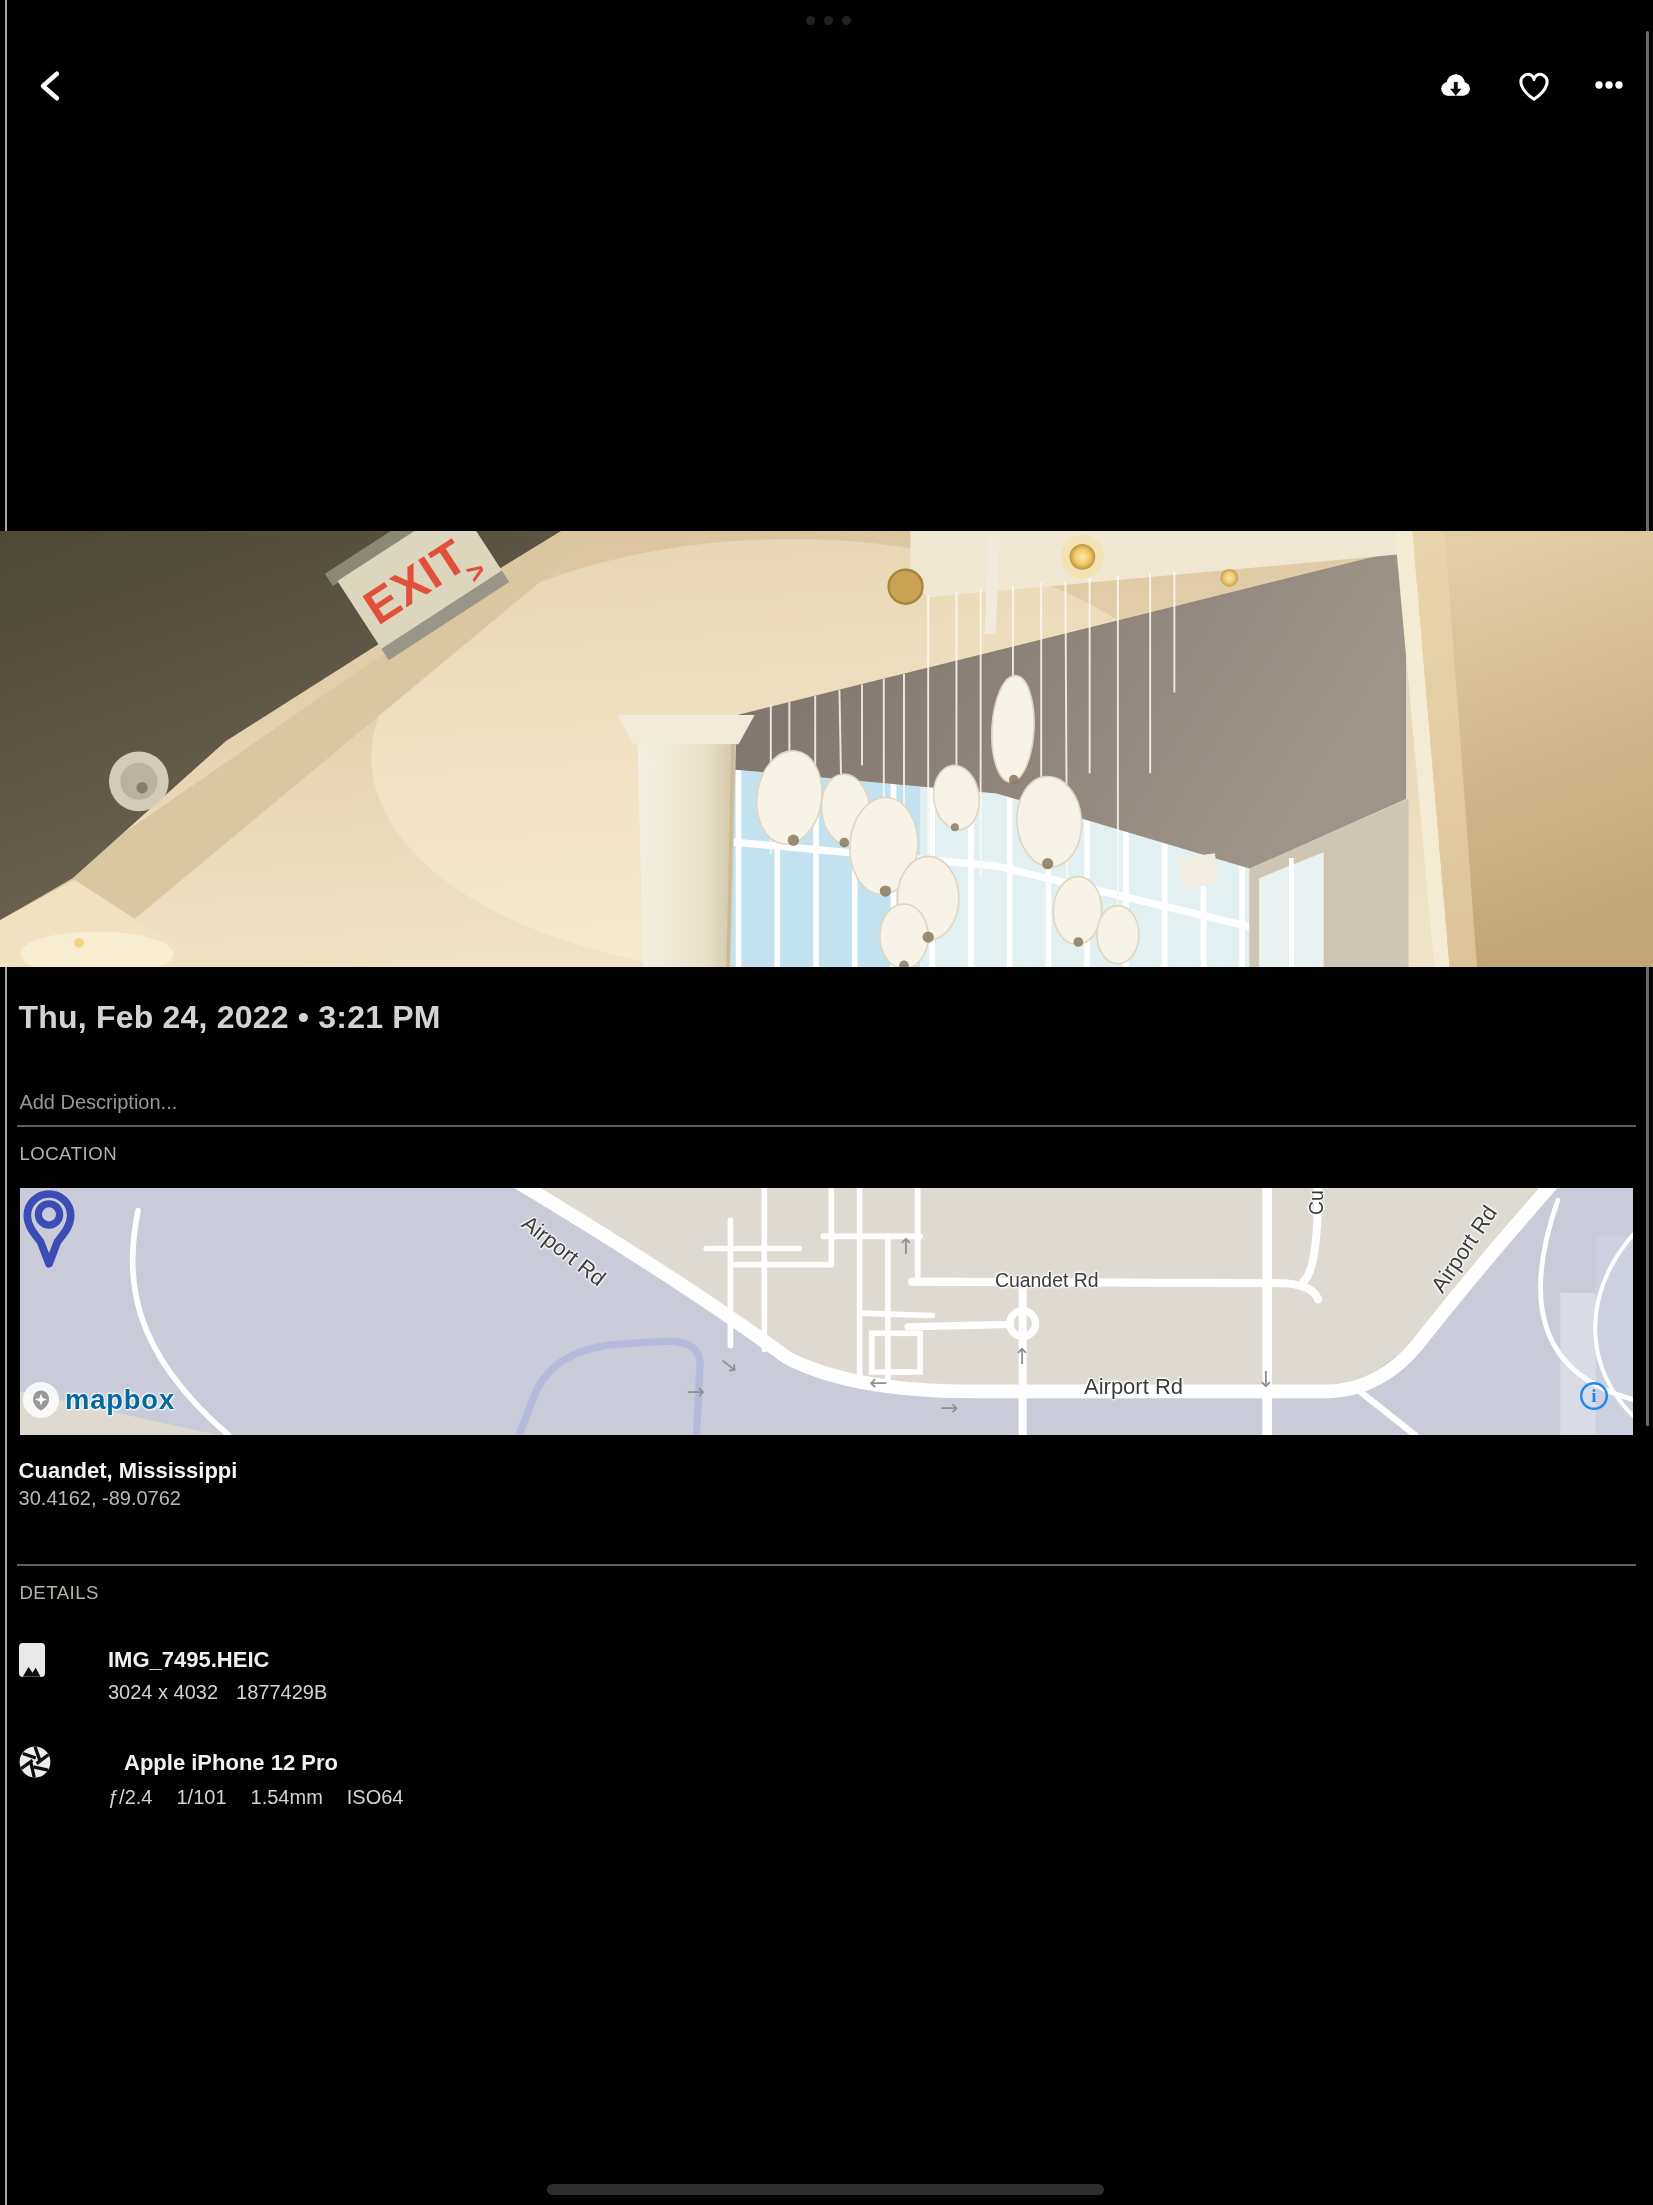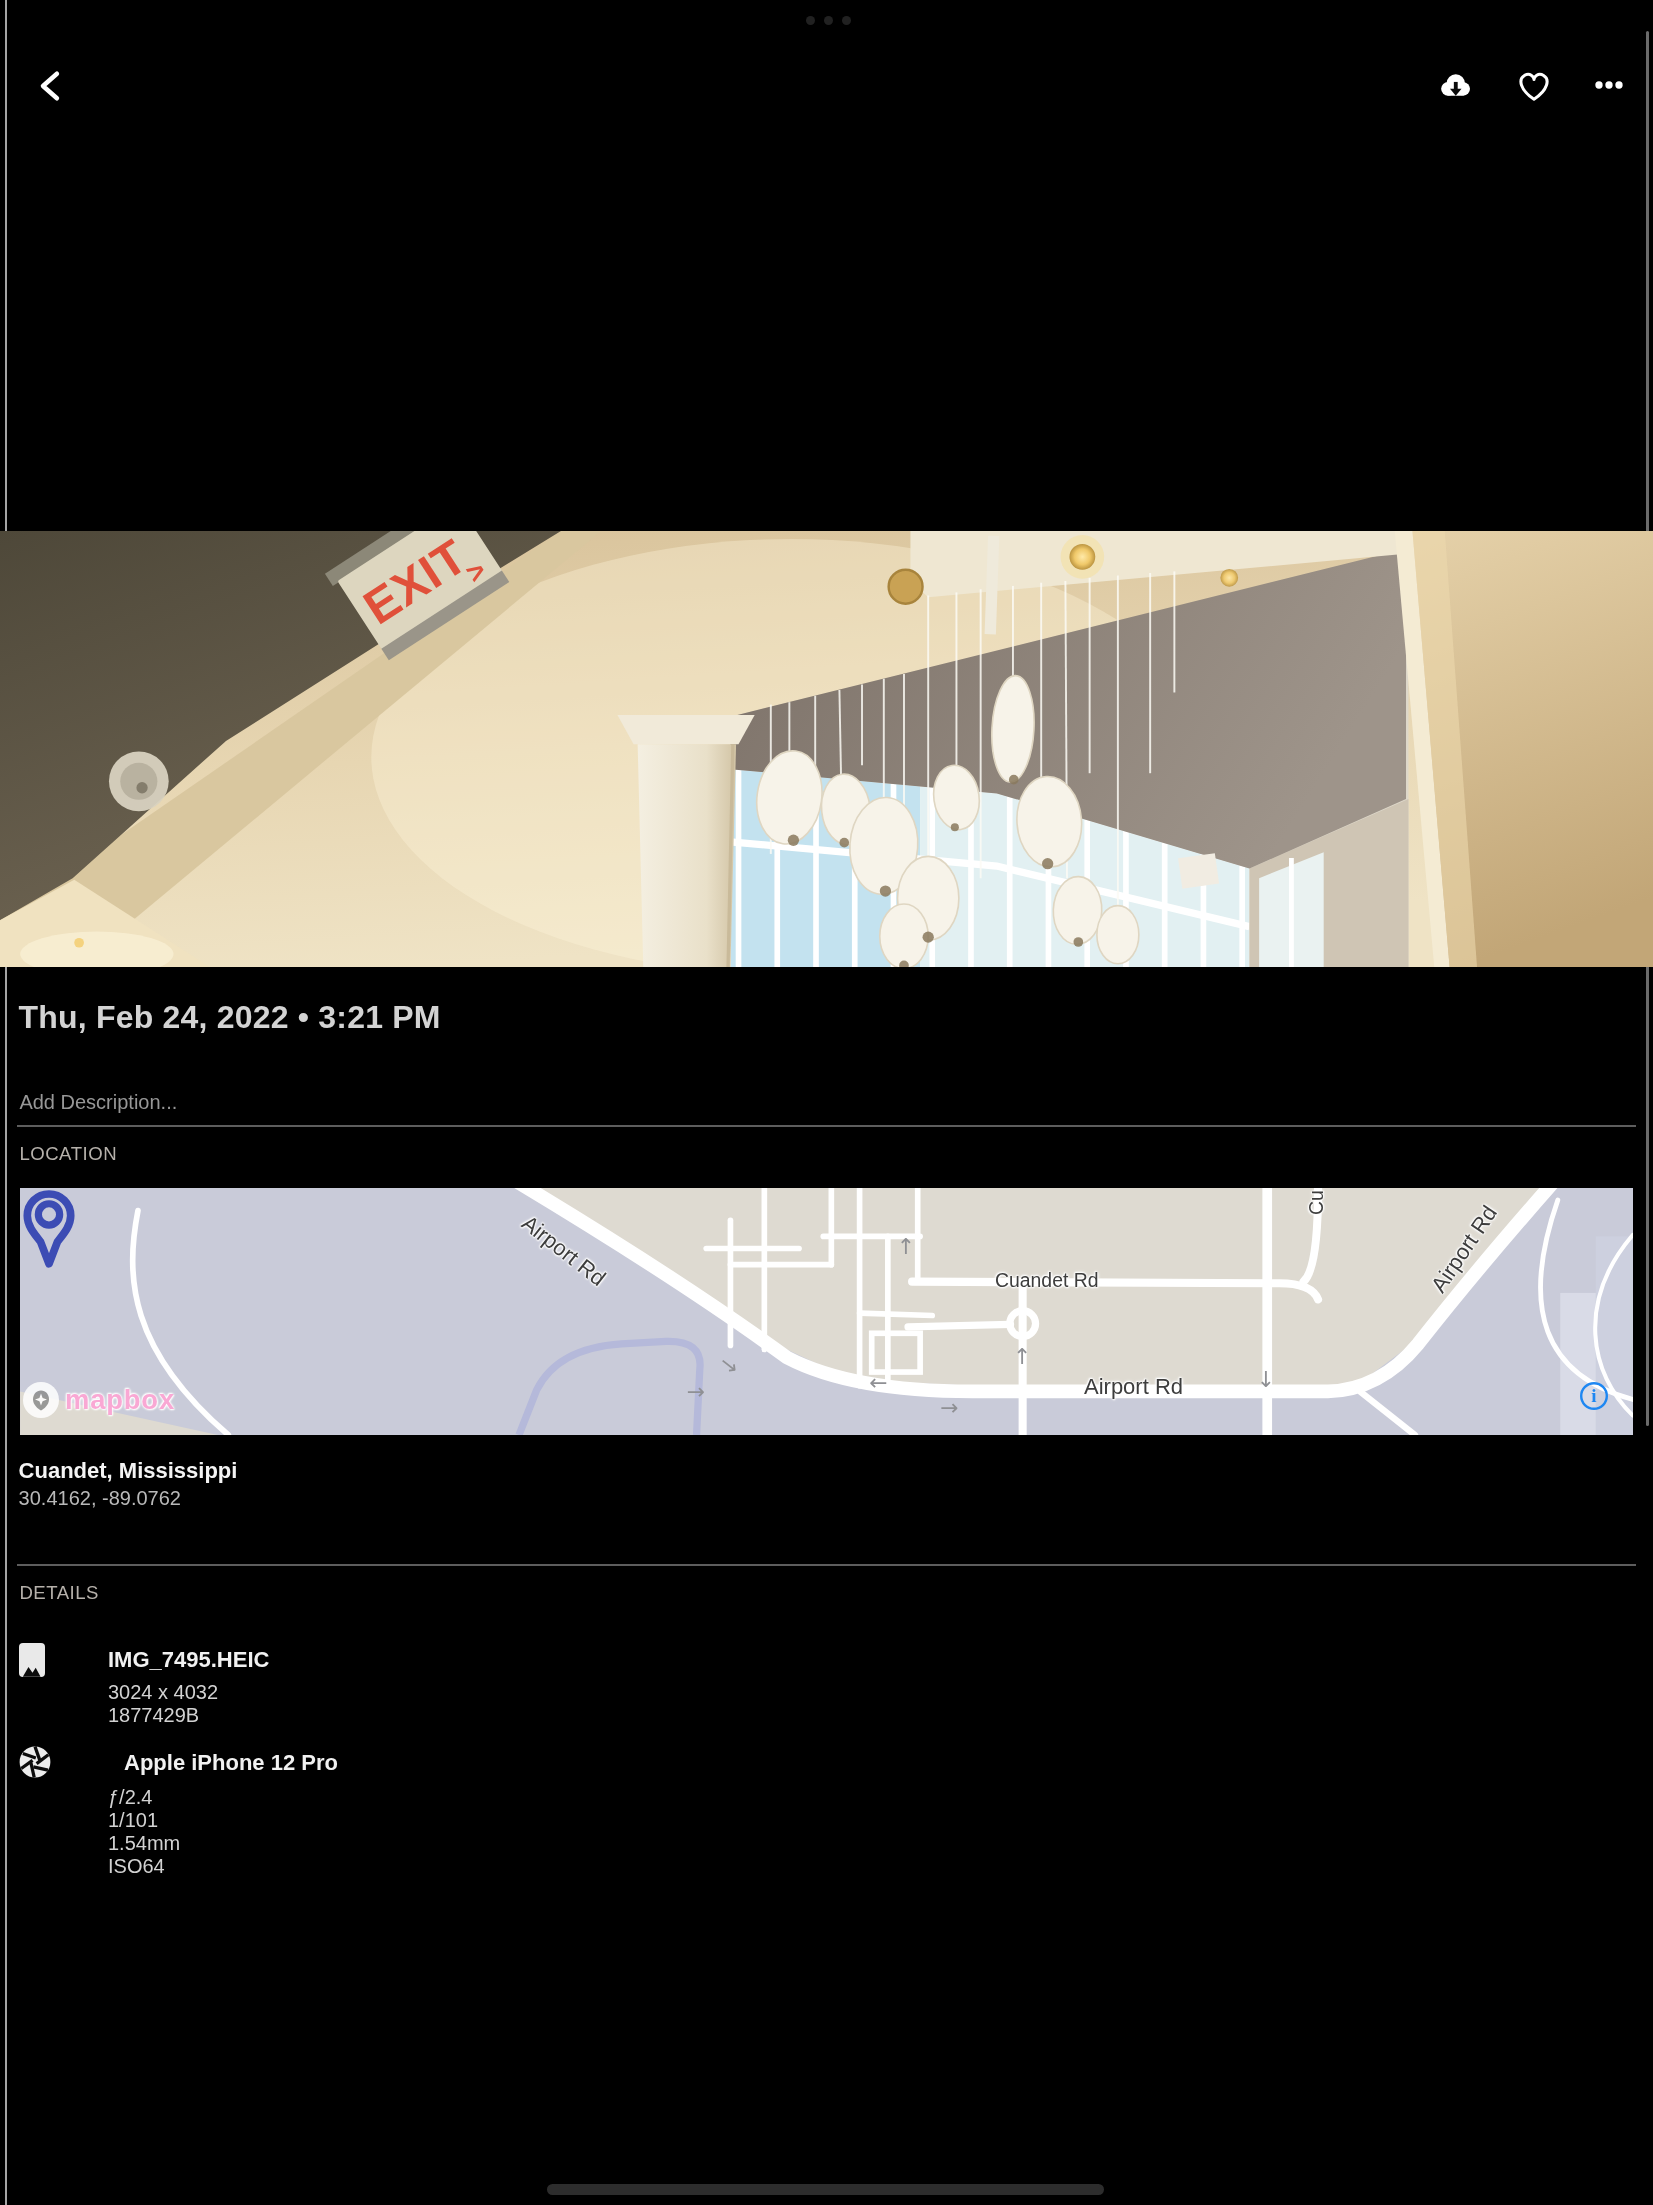--- a/index.html
+++ b/index.html
@@ -30,27 +30,27 @@
      text-shadow:0 0 2.4px #fff,0 0 2.4px #fff,0 0 4px #fff,0.8px 0.8px 1.6px #fff,-0.8px -0.8px 1.6px #fff;}
   .lbl-airport-diag{left:494px;top:50px;transform:rotate(38deg);font-size:22px;}
   .lbl-cuandet{left:975px;top:81px;}
   .lbl-airport-horiz{left:1064px;top:186px;font-size:22px;}
   .lbl-airport-tr{left:1406px;top:95px;transform:rotate(-56deg);transform-origin:0 0;font-size:22px;}
   .lbl-cu-vert{left:1285px;top:27.4px;transform:rotate(-90deg);transform-origin:0 0;}
   .mappin{left:773px;top:79px;}
   .mapinfo{left:1558px;top:192px;width:32px;height:32px;}
   .mblogo{left:22.6px;top:1382px;display:flex;align-items:center;gap:6.5px;}
   .mblogo .circ{width:36px;height:36px;border-radius:50%;background:#fff;opacity:.85;display:flex;align-items:center;justify-content:center;}
-  .mblogo .word{font-size:27.4px;font-weight:700;color:#f9a8d4;letter-spacing:0.8px;
+  .mblogo .word{font-size:27.4px;font-weight:700;color:#0369a1;letter-spacing:0.8px;
      text-shadow:0 0 2.4px #fff,0 0 3.2px #fff,0.8px 0.8px 1.6px #fff,-0.8px -0.8px 1.6px #fff;}
   .place{left:18.6px;top:1458px;font-size:22px;font-weight:700;color:#f4f4f4;}
   .coords{left:18.6px;top:1487px;font-size:20px;color:#b9b9b9;}
   
   .row-title{font-size:22px;font-weight:700;color:#f1f1f1;}
-  .row-sub{font-size:20px;color:#d2d2d2;display:flex;flex-direction:column;}
+  .row-sub{font-size:20px;color:#d2d2d2;display:flex;}
   .fileicon{left:19.4px;top:1643px;width:26px;height:34px;background:#e9e9e9;border-radius:4px;display:flex;align-items:flex-end;justify-content:center;}
   .camicon{left:18px;top:1745px;width:34px;height:34px;}
   .hi{left:547px;top:2184px;width:557px;height:10.5px;border-radius:5.7px;background:#2d2d2d;}
   .edge-l{left:4.8px;top:0;width:2.4px;height:2205px;background:rgba(235,235,235,.7);}
   .scrollbar{left:1646px;top:31px;width:3.2px;height:1395px;border-radius:2.4px;background:rgba(255,255,255,.42);}
 </style>
 </head>
 <body>
 
 <div class="screen">

